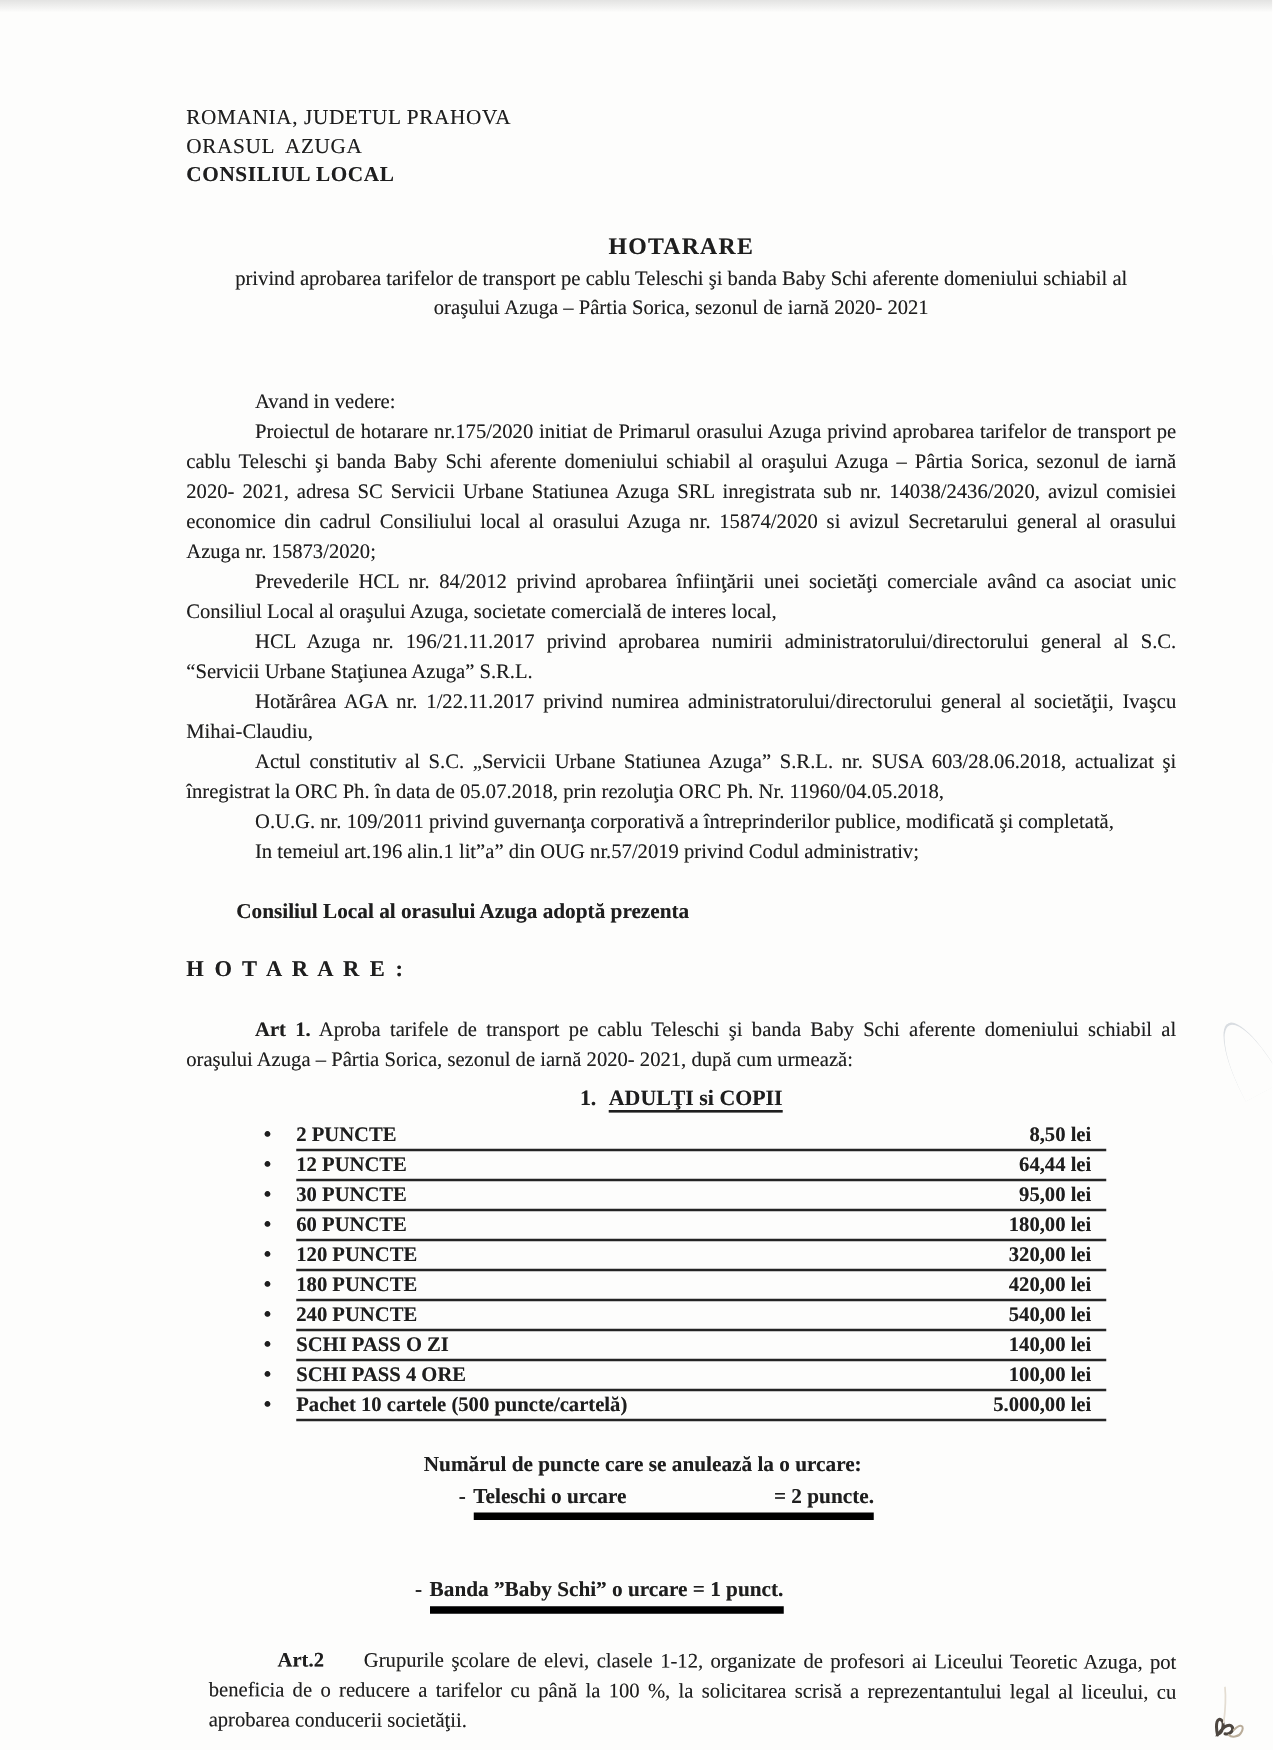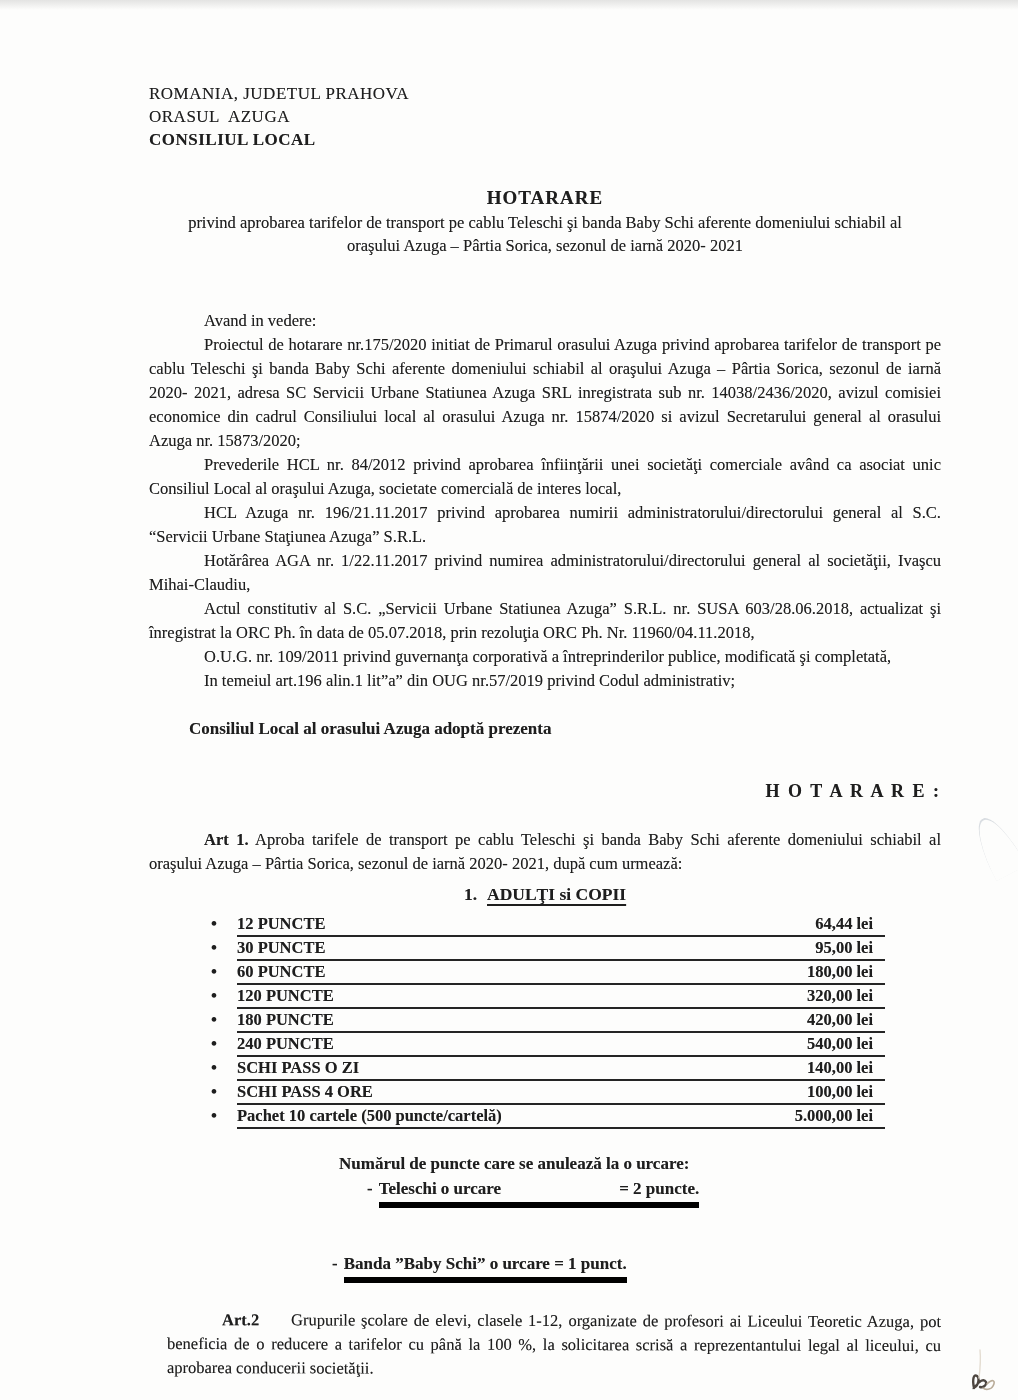--- a/index.html
+++ b/index.html
@@ -69,22 +69,22 @@
     font-size: 16.5px;
     line-height: 24px;
   }
   .adoption-line {
     margin-top: 26px;
     margin-left: 40px;
     font-weight: bold;
     font-size: 17px;
   }
   .decision-title {
-    margin-top: 42px;
-    text-align: right;
+    margin-top: 26px;
+    text-align: left;
     font-weight: bold;
     font-size: 18px;
     letter-spacing: 2px;
   }
   .article { margin-top: 26px; }
   .article .lead { font-weight: bold; }
   .article-2 { margin-left: 18px; width: 774px; transform: rotate(0.15deg); }
   .article-2 .lead { margin-right: 26px; }
   .section-heading {
     margin-top: 8px;
@@ -156,38 +156,42 @@
 
     <div class="doc-title">HOTARARE</div>
     <div class="doc-subtitle">privind aprobarea tarifelor de transport pe cablu Teleschi şi banda Baby Schi aferente domeniului schiabil al oraşului Azuga – Pârtia Sorica, sezonul de iarnă 2020- 2021</div>
 
     <div class="preamble">
       <div class="intro-line">Avand in vedere:</div>
       <p>Proiectul de hotarare nr.175/2020 initiat de Primarul orasului Azuga privind aprobarea tarifelor de transport pe cablu Teleschi şi banda Baby Schi aferente domeniului schiabil al oraşului Azuga – Pârtia Sorica, sezonul de iarnă 2020- 2021, adresa SC Servicii Urbane Statiunea Azuga SRL inregistrata sub nr. 14038/2436/2020,  avizul comisiei  economice din cadrul Consiliului local al orasului Azuga nr. 15874/2020 si avizul Secretarului general al orasului Azuga nr. 15873/2020;</p>
       <p>Prevederile HCL nr. 84/2012 privind aprobarea înfiinţării unei societăţi comerciale având ca asociat unic Consiliul Local al oraşului Azuga, societate comercială de interes local,</p>
       <p>HCL Azuga nr. 196/21.11.2017 privind aprobarea numirii administratorului/directorului general al S.C. “Servicii Urbane Staţiunea Azuga” S.R.L.</p>
       <p>Hotărârea AGA nr. 1/22.11.2017 privind numirea administratorului/directorului general al societăţii, Ivaşcu Mihai-Claudiu,</p>
-      <p>Actul constitutiv al S.C. „Servicii Urbane Statiunea Azuga” S.R.L. nr. SUSA 603/28.06.2018, actualizat şi înregistrat la ORC Ph. în data de 05.07.2018, prin rezoluţia ORC Ph. Nr. 11960/04.11.2018,</p>
+      <p>Actul constitutiv al S.C. „Servicii Urbane Statiunea Azuga” S.R.L. nr. SUSA 603/28.06.2018, actualizat şi înregistrat la ORC Ph. în data de 05.07.2018, prin rezoluţia ORC Ph. Nr. 11960/04.05.2018,</p>
       <p>O.U.G. nr. 109/2011 privind guvernanţa corporativă a întreprinderilor publice, modificată şi completată,</p>
       <p>In temeiul art.196 alin.1 lit”a” din OUG nr.57/2019 privind Codul administrativ;</p>
     </div>
 
     <div class="adoption-line">Consiliul Local al orasului Azuga adoptă prezenta</div>
 
     <div class="decision-title">H O T A R A R E :</div>
 
     <div class="article article-1">
       <p><span class="lead">Art 1.</span> <span>Aproba tarifele de transport pe cablu Teleschi şi banda Baby Schi aferente domeniului schiabil al oraşului Azuga – Pârtia Sorica, sezonul de iarnă 2020- 2021,  după cum urmează:</span></p>
     </div>
 
     <div class="section-heading">
       <span class="sec-no">1.</span><span class="u-heavy">ADULŢI si COPII</span>
     </div>
 
     <ul class="tariff-list">
+      <li class="tariff-row">
+          <span class="tariff-label">2 PUNCTE</span>
+          <span class="tariff-price">8,50 lei</span>
+        </li>
       <li class="tariff-row">
           <span class="tariff-label">12 PUNCTE</span>
           <span class="tariff-price">64,44 lei</span>
         </li>
       <li class="tariff-row">
           <span class="tariff-label">30 PUNCTE</span>
           <span class="tariff-price">95,00 lei</span>
         </li>
       <li class="tariff-row">
           <span class="tariff-label">60 PUNCTE</span>

